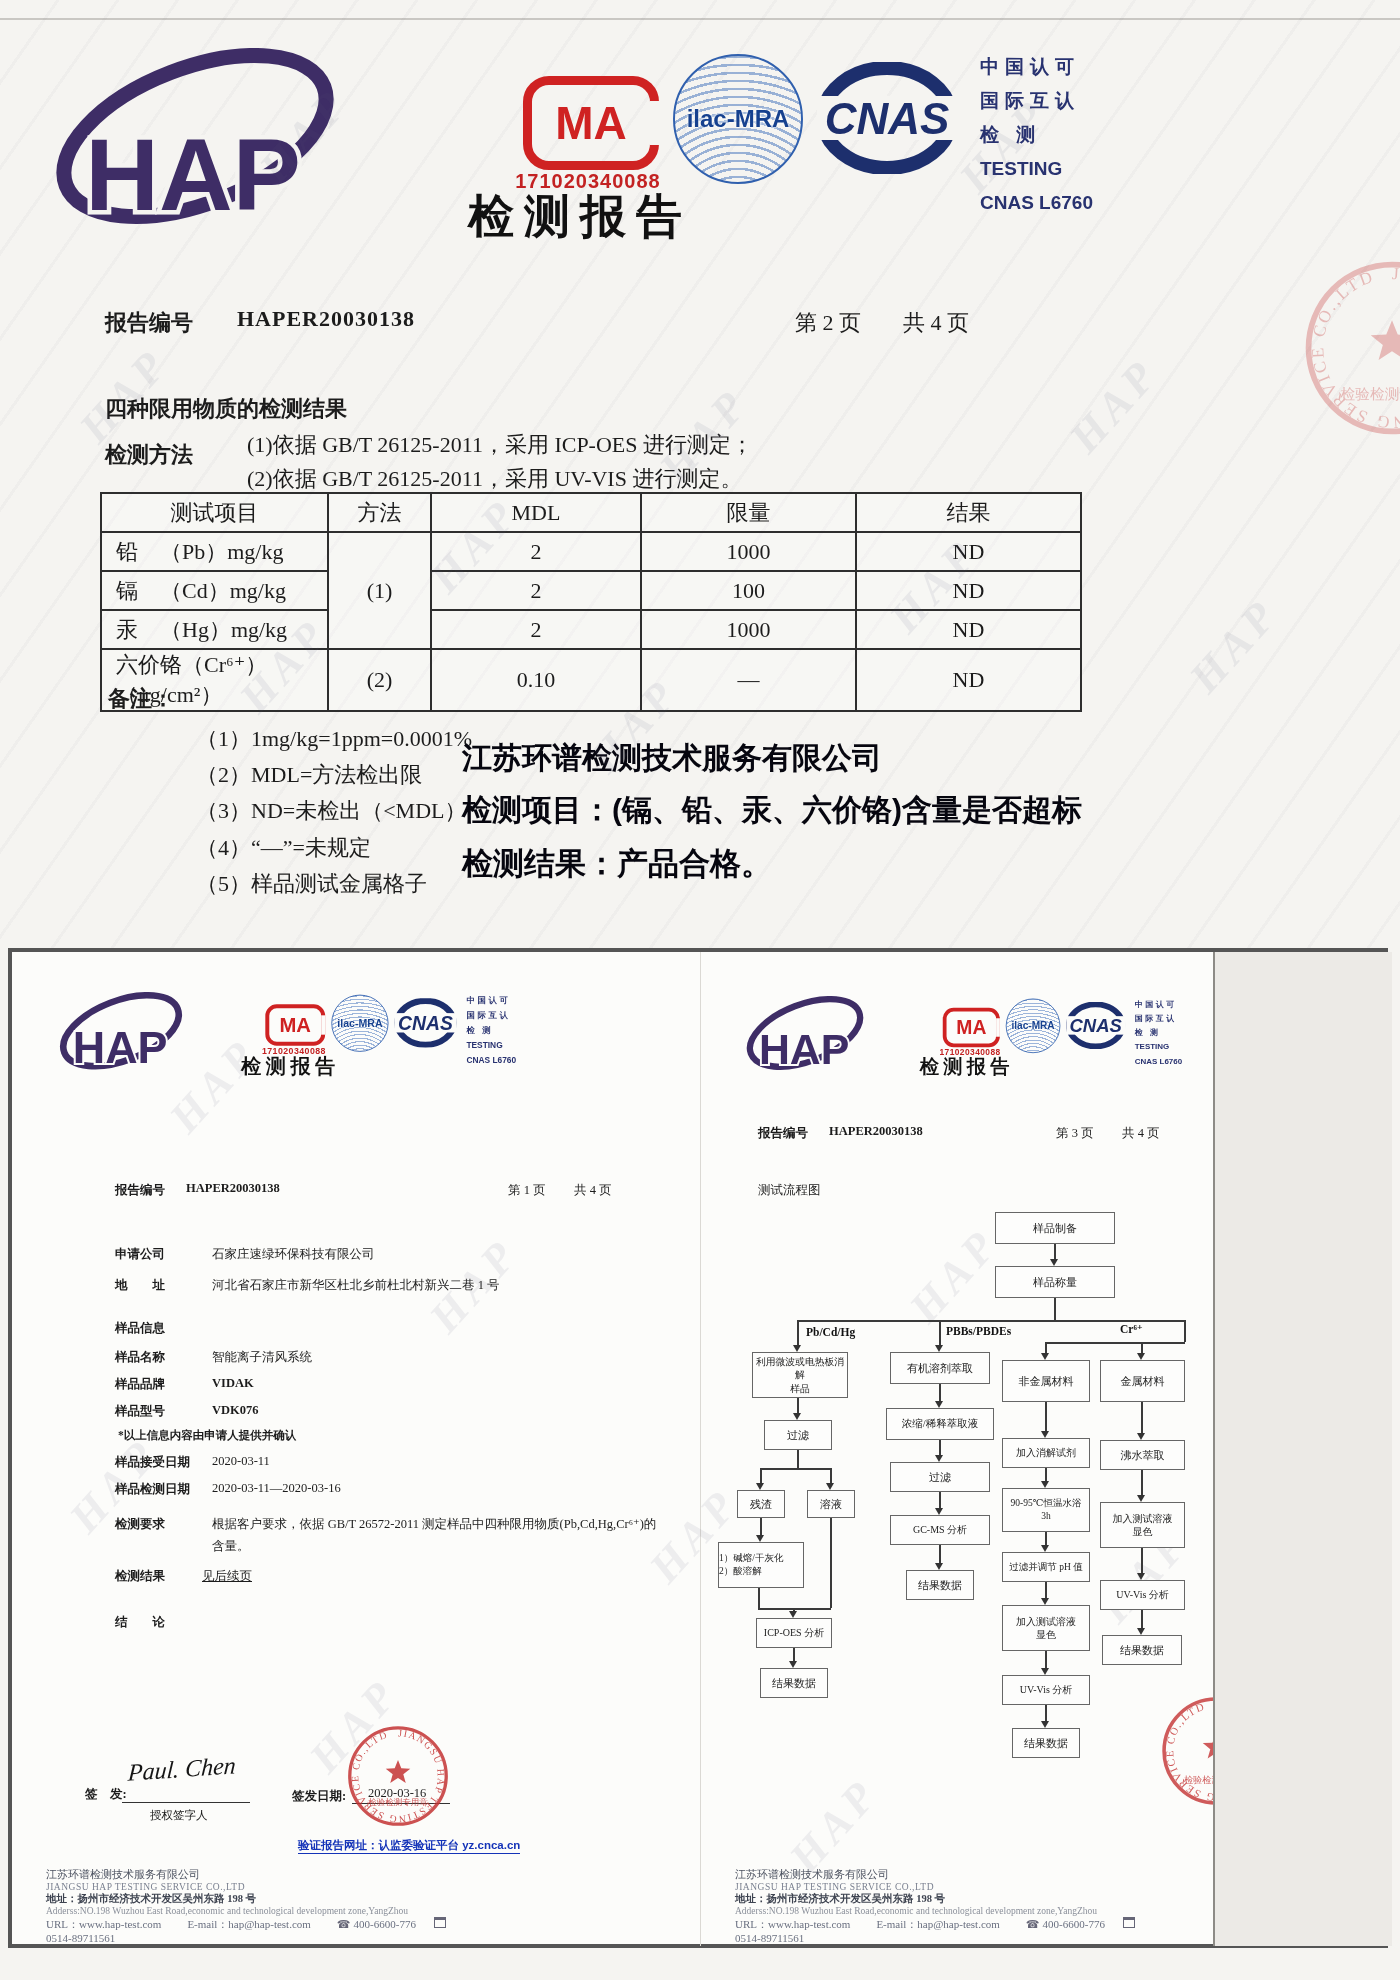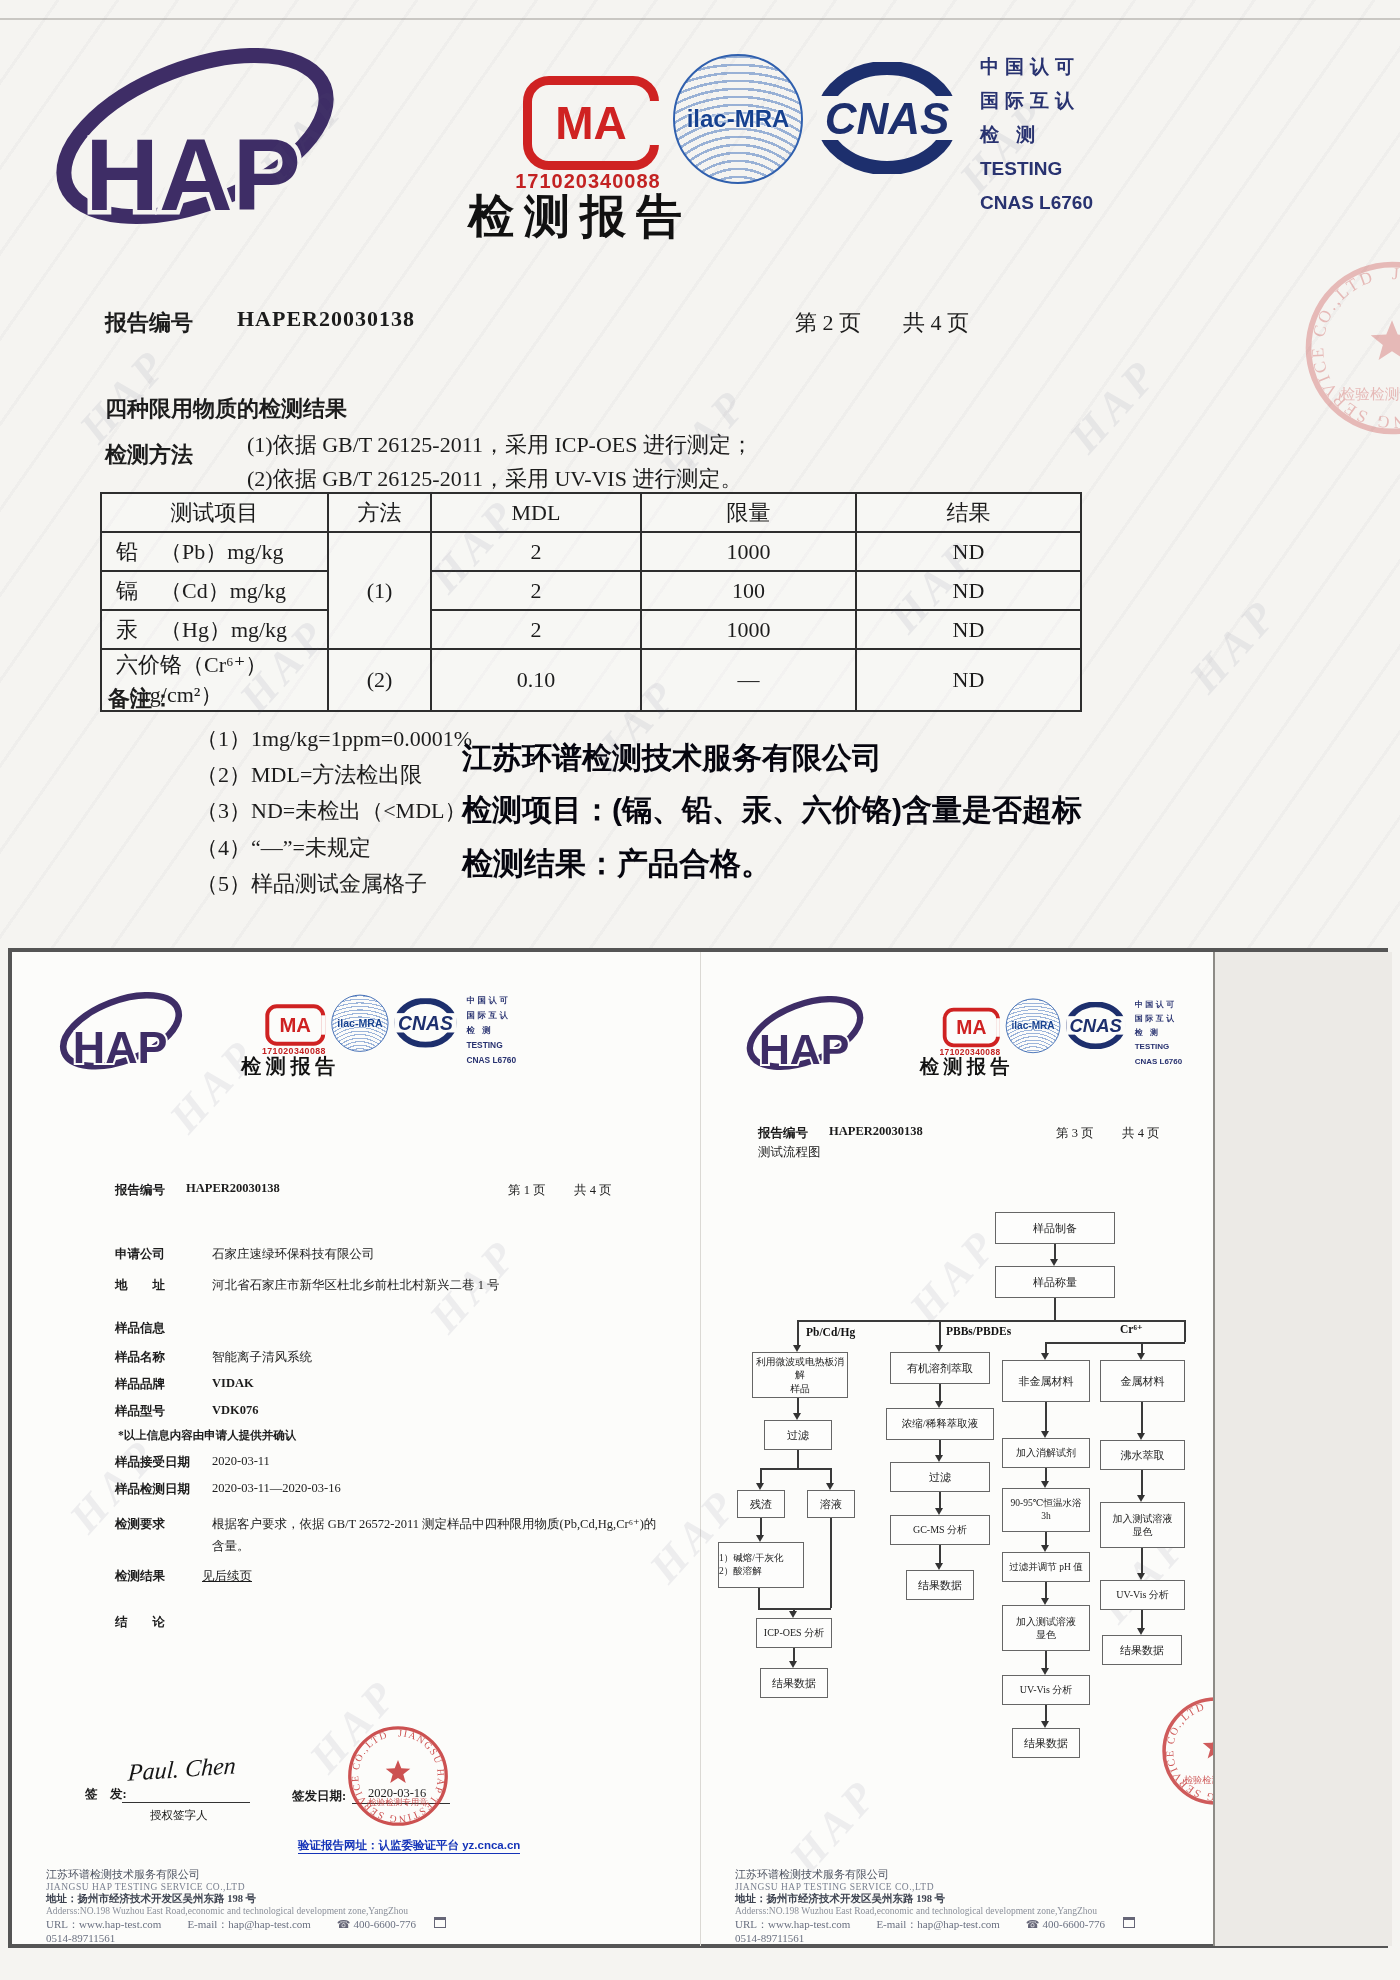--- a/index.html
+++ b/index.html
@@ -342,21 +342,21 @@
       <div>TESTING</div>
       <div>CNAS L6760</div>
     </div>
   </div>
 
   <span class="abs s-label" style="left:758px;top:1125px;">报告编号</span>
   <span class="abs s-label" style="left:829px;top:1124px;">HAPER20030138</span>
   <span class="abs s-body" style="left:1056px;top:1125px;">第 3 页</span>
   <span class="abs s-body" style="left:1122px;top:1125px;">共 4 页</span>
 
-  <span class="abs s-body" style="left:758px;top:1144px;font-family:Liberation Mono, monospace;">测试流程图</span>
+  <span class="abs s-body" style="left:758px;top:1182px;font-family:Liberation Mono, monospace;">测试流程图</span>
 
   <div class="fb" style="left:995px;top:1212px;width:120px;height:32px;">
       <span>样品制备</span>
     </div>
   <div class="fb" style="left:995px;top:1266px;width:120px;height:32px;">
       <span>样品称量</span>
     </div>
 
   <span class="bl" style="left:806px;top:1326px;">Pb/Cd/Hg</span>
   <span class="bl" style="left:946px;top:1325px;">PBBs/PBDEs</span>

